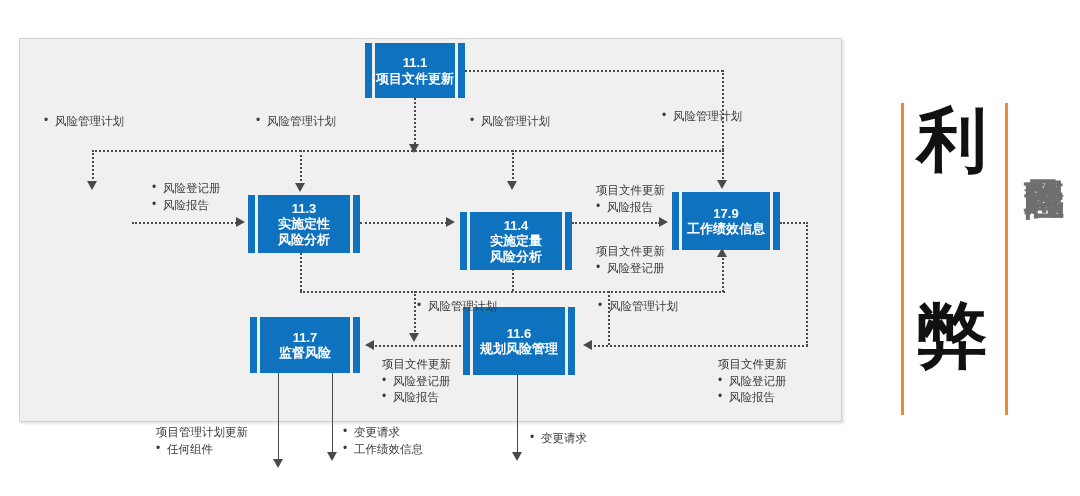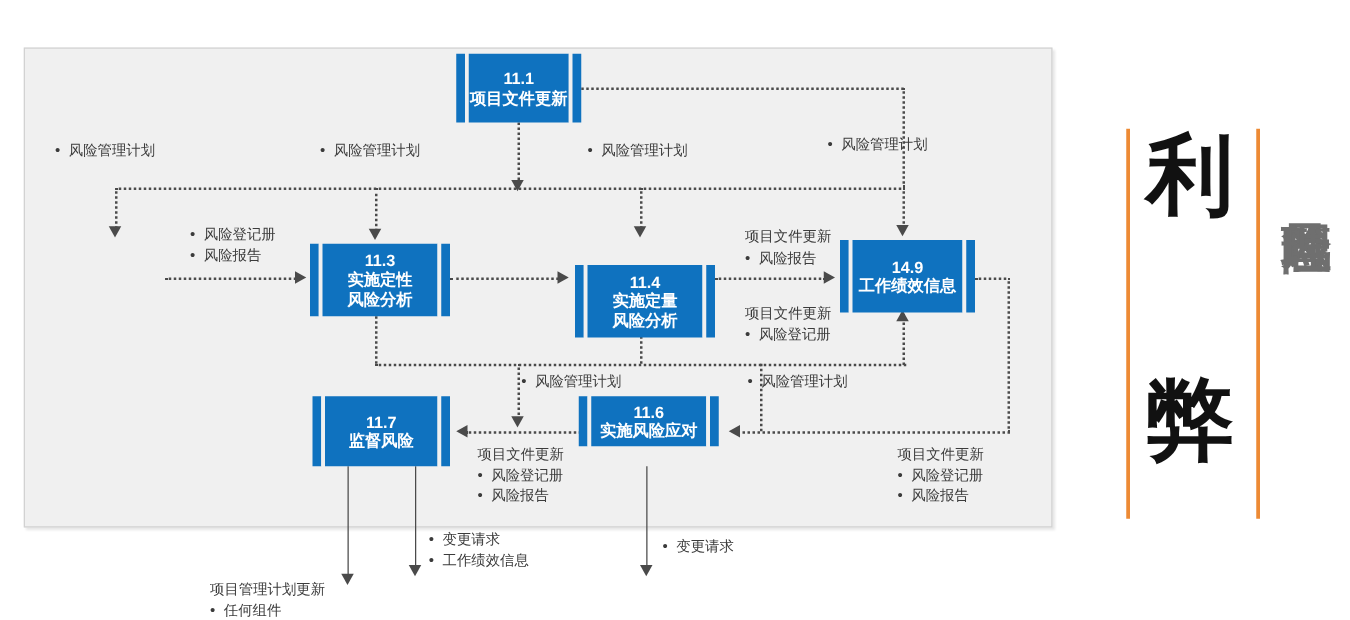--- a/index.html
+++ b/index.html
@@ -149,33 +149,33 @@
       <span class="nm">风险分析</span>
     </div>
     <div class="gapr"></div>
     <div class="bar"></div>
   </div>
 
   <div class="proc" style="left:672px;top:192px;width:108px;height:58px;">
     <div class="bar"></div>
     <div class="gapl"></div>
     <div class="body">
-      <span class="num">14.9</span>
+      <span class="num">17.9</span>
       <span class="nm">工作绩效信息</span>
     </div>
     <div class="gapr"></div>
     <div class="bar"></div>
   </div>
 
-  <div class="proc" style="left:463px;top:317px;width:112px;height:40px;">
+  <div class="proc" style="left:463px;top:307px;width:112px;height:68px;">
     <div class="bar"></div>
     <div class="gapl"></div>
     <div class="body">
       <span class="num">11.6</span>
-      <span class="nm">实施风险应对</span>
+      <span class="nm">规划风险管理</span>
     </div>
     <div class="gapr"></div>
     <div class="bar"></div>
   </div>
 
   <div class="proc" style="left:250px;top:317px;width:110px;height:56px;">
     <div class="bar"></div>
     <div class="gapl"></div>
     <div class="body">
       <span class="num">11.7</span>
@@ -229,21 +229,21 @@
     <div class="b">风险登记册</div>
     <div class="b">风险报告</div>
   </div>
 
   <div class="lbl" style="left:718px;top:356px;">
     <div class="h">项目文件更新</div>
     <div class="b">风险登记册</div>
     <div class="b">风险报告</div>
   </div>
 
-  <div class="lbl" style="left:168px;top:424px;margin-top:40px;">
+  <div class="lbl" style="left:156px;top:424px;">
     <div class="h">项目管理计划更新</div>
     <div class="b">任何组件</div>
   </div>
 
   <div class="lbl" style="left:343px;top:424px;">
     <div class="b">变更请求</div>
     <div class="b">工作绩效信息</div>
   </div>
 
   <div class="lbl" style="left:530px;top:430px;">

